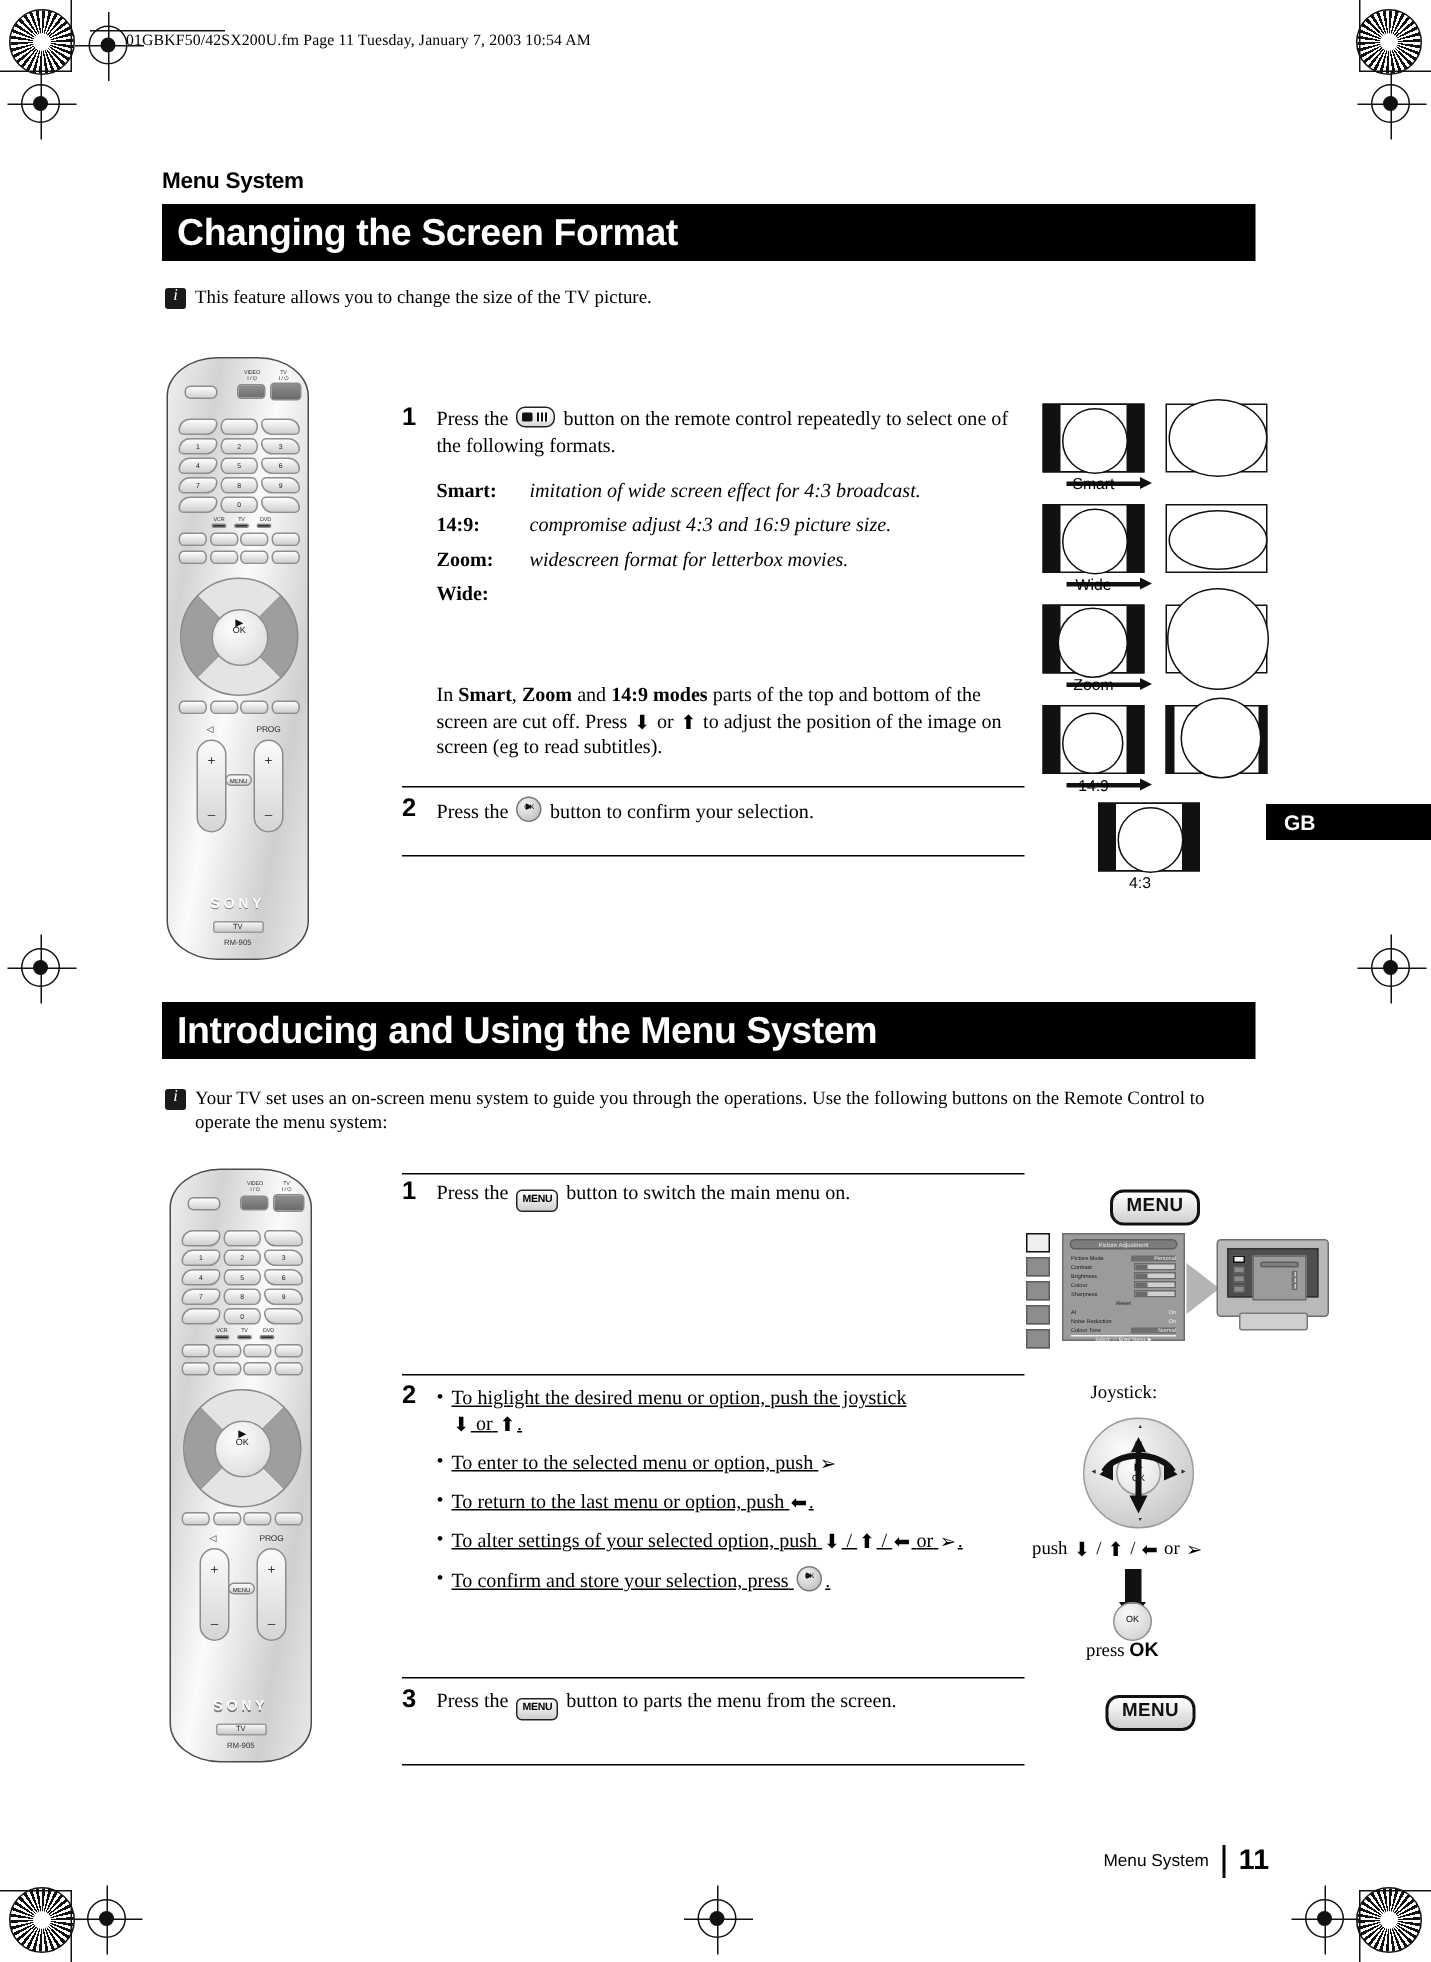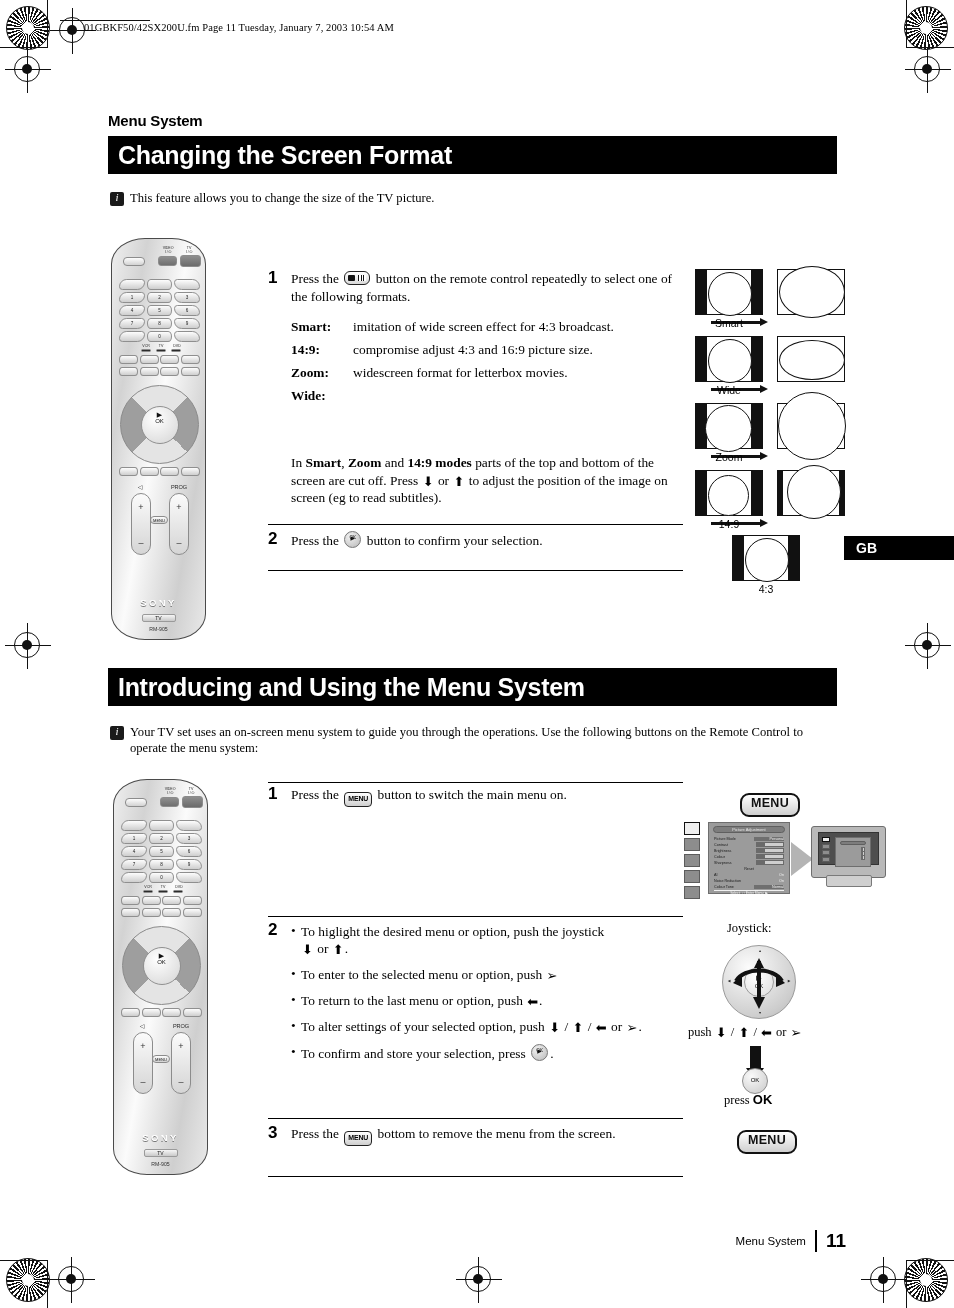--- a/index.html
+++ b/index.html
@@ -52,24 +52,24 @@
   
   .step{position:absolute;display:flex;gap:9px;}
   .stepnum{font-family:"Liberation Sans",sans-serif;font-weight:bold;font-size:17px;
            line-height:16px;flex:0 0 14px;}
   .steptxt{font-size:13.4px;line-height:17.5px;}
   .rule{position:absolute;height:1.3px;background:#000;}
 
   .deflist{margin-top:13px;}
   .defrow{display:flex;margin-bottom:5.5px;}
   .defterm{flex:0 0 62px;font-weight:bold;}
-  .defdesc{flex:1;}
+  .defdesc{flex:1;font-style:italic;}
 
   .blist{list-style:none;margin:0;padding:0;}
-  .blist li{position:relative;padding-left:10px;margin-bottom:9px;line-height:17px;}
+  .blist li{position:relative;padding-left:10px;margin-bottom:9px;line-height:17px;text-decoration:underline;}
   .blist li:before{content:"\2022";position:absolute;left:0;top:-1px;}
 
   
   .kwide{display:inline-block;width:24px;height:12px;border-radius:6px;
          border:1.3px solid #222;background:linear-gradient(#fff,#d9d9d9);
          position:relative;vertical-align:-2px;margin:0 2px;}
   .kwide:before{content:"";position:absolute;left:3px;top:2.5px;width:7px;height:6px;
          border-radius:1px;background:#111;}
   .kwide:after{content:"";position:absolute;right:3px;top:2.5px;width:8px;height:6px;
          background:repeating-linear-gradient(90deg,#111 0 1.3px,#fff 1.3px 2.6px);}
@@ -475,21 +475,21 @@
       <div class="scr" style="left:5px;right:5px;"></div>
       <div class="ov" style="left:9px;top:-6px;width:52px;height:52px;"></div>
     </div>
     <div class="fmtarrow" style="left:16px;top:52px;width:56px;">
       <div class="ln" style="width:52px;"></div>
         <div class="hd"></div>
     </div>
     <div class="fmtlabel" style="top:48px;">14:9</div>
   </div>
 
-  <div style="position:absolute;left:732px;top:535px;width:68px;">
+  <div style="position:absolute;left:732px;top:535px;width:56px;">
     <div class="tvbox" style="width:68px;height:46px;">
       <div class="scr" style="left:11px;right:11px;"></div>
       <div class="ov" style="left:12px;top:2px;width:42px;height:42px;"></div>
     </div>
     <div class="fmtlabel" style="top:48px;">4:3</div>
   </div>
 
   <div class="gbtab">GB</div>
 
   <div class="banner" id="banner2">
@@ -666,21 +666,21 @@
     </div>
   </div>
 
   <div class="rule" style="left:268px;top:1118px;width:415px;"></div>
 
   <div class="step" style="left:268px;top:1125px;width:415px;">
     <div class="stepnum">3</div>
     <div class="steptxt">
       <span>Press the</span>
       <span class="kmenu">MENU</span>
-      <span>bottom to remove the menu from the screen.</span>
+      <span>button to parts the menu from the screen.</span>
     </div>
   </div>
   <div class="rule" style="left:268px;top:1176px;width:415px;"></div>
 
   <div class="menubadge" style="left:740px;top:793px;">MENU</div>
 
   <div class="osdicons" style="left:684px;top:822px;">
     <div class="ic sel"></div>
     <div class="ic"></div>
     <div class="ic"></div>

